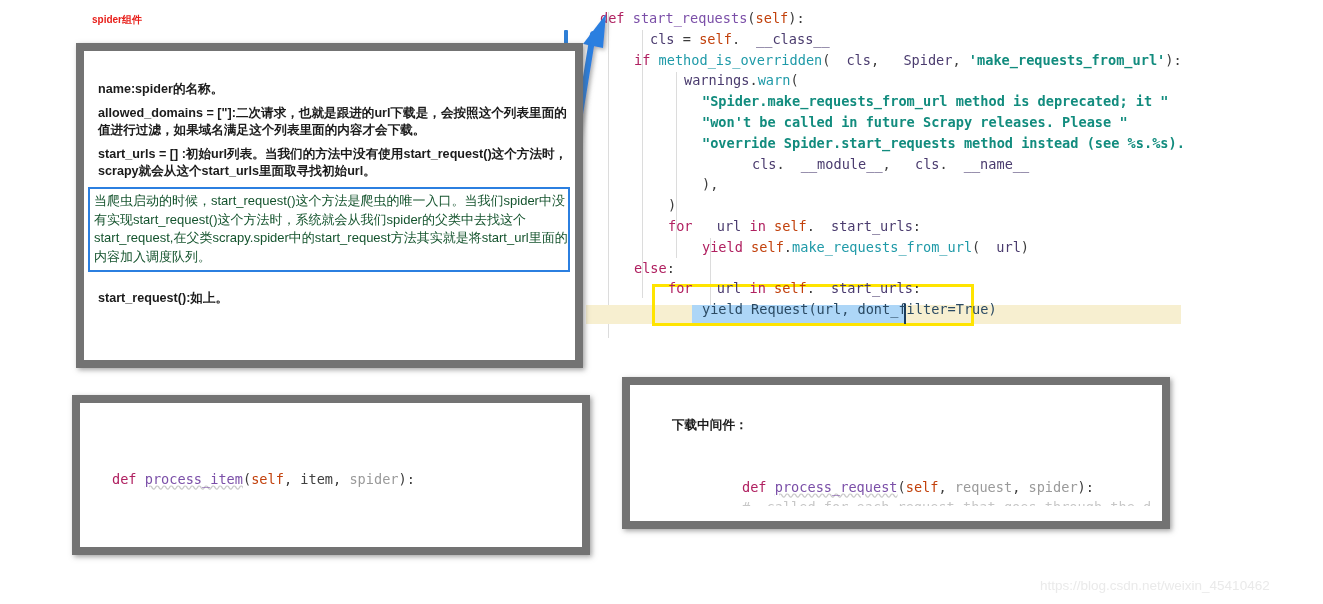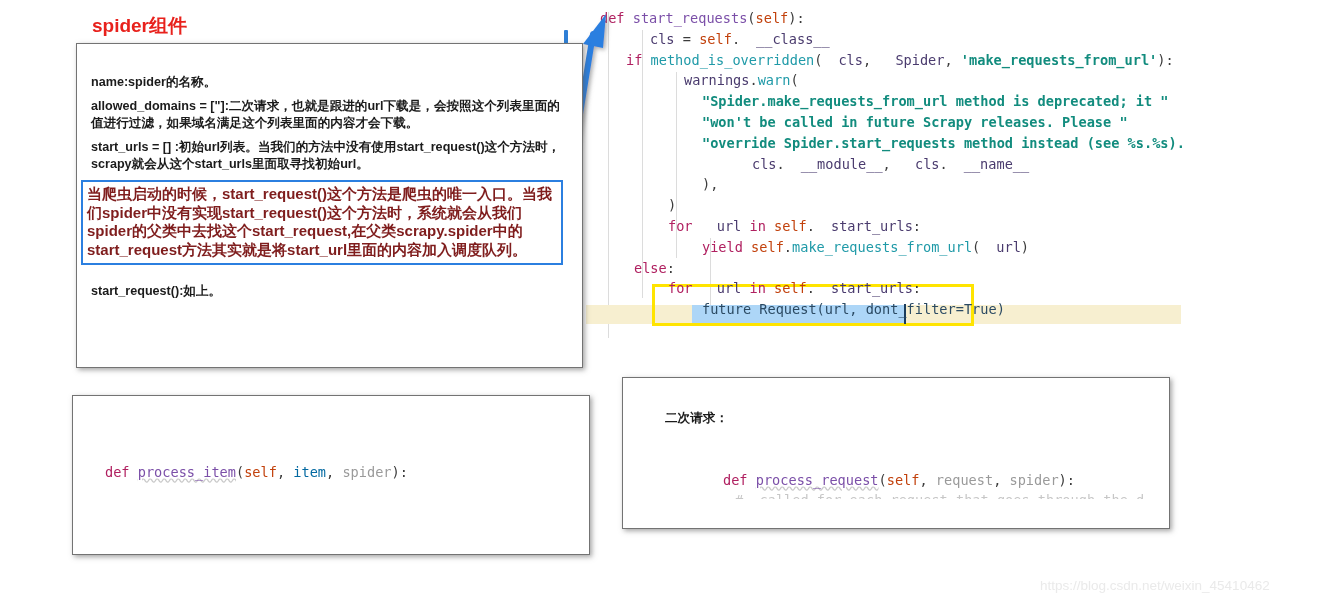--- a/index.html
+++ b/index.html
@@ -12,30 +12,30 @@
   }
   .stage{position:absolute;left:0;top:0;width:1323px;height:604px;}
 
   
   .abs{position:absolute;}
 
   
   #spider-title{
     left:92px;top:13px;
     color:#e8211c;
-    font-size:19px;
+    font-size:10px;
     font-weight:bold;
     letter-spacing:0px;
     white-space:nowrap;
   }
 
   
   .blue-box{
     background:#ffffff;
-    border:1px solid #737373;
+    border:8px solid #737373;
     box-sizing:border-box;
     box-shadow:2px 2px 5px rgba(90,90,90,.55);
   }
   #spider-box{left:76px;top:43px;width:507px;height:325px;}
   #pipelines-box{left:72px;top:395px;width:518px;height:160px;}
   #downloader-box{left:622px;top:377px;width:548px;height:152px;}
 
   .cn-text{
     color:#1b1b1b;
     font-size:12.6px;
@@ -52,31 +52,31 @@
   
   #inner-box{
     position:absolute;
     left:4px;top:136px;width:482px;height:85px;
     border:2px solid #2b7fe0;
     box-sizing:border-box;
     background:#ffffff;
   }
   #inner-box .inner-text{
     position:absolute;left:4px;top:3px;width:474px;
-    font-size:15px;font-weight:bold;line-height:18.6px;color:#7f1d1d;
+    font-size:13px;font-weight:normal;line-height:18.6px;color:#14532d;
   }
 
   #l-startreq{top:239px;}
   #l-parse{top:268px;width:490px;}
 
   
   #pipelines-box .hdr{position:absolute;left:34px;top:29px;}
   #pipelines-box .code{position:absolute;left:32px;top:66px;}
   #downloader-box .hdr{position:absolute;left:42px;top:32px;}
-  #downloader-box .code{position:absolute;left:100px;top:92px;}
+  #downloader-box .code{position:absolute;left:112px;top:92px;}
   #downloader-box .cut{
     position:absolute;left:112px;top:114px;width:410px;height:7px;
     overflow:hidden;
   }
   #downloader-box .cut .code{position:static;display:block;margin-top:-2px;opacity:.55;}
 
   
   .code{
     font-family:"DejaVu Sans Mono","Liberation Mono",monospace;
     font-size:13.6px;
@@ -84,21 +84,21 @@
     white-space:pre;
   }
   .k{color:#b02060;}            
   .fn{color:#7b4fa8;}           
   .self{color:#c2410c;}         
   .id{color:#4a3b6e;margin-left:16px;}           
   .call{color:#1f9aa8;}         
   .str{color:#128c7e;font-weight:bold;}
   .pl{color:#3b3b3b;}           
   .arg{color:#9a9a9a;}          
-  .teal{color:#0369a1;}
+  .teal{color:#404040;}
   .und{text-decoration:underline;text-decoration-style:wavy;text-decoration-color:#c9c9c9;}
 
   
   #code-pane{
     left:560px;top:0px;width:763px;height:340px;
     background:#ffffff;
     overflow:hidden;
   }
   #code-pane .gutter-bar{
     position:absolute;left:4px;top:30px;width:4px;height:60px;
@@ -157,33 +157,33 @@
     <div id="cur-line-hl"></div>
     <div id="sel-hl"></div>
 
     <div id="yellow-rect"></div>
 
     <div id="caret"></div>
 
     <div id="editor-lines">
         <div class="codeline code" style="left: 40px; top: 8px;"><span class="k">def</span><span class="pl"> </span><span class="fn">start_requests</span><span class="pl">(</span><span class="self">self</span><span class="pl">):</span></div>
         <div class="codeline code" style="left: 74px; top: 28.8px;"><span class="id">cls</span><span class="pl"> = </span><span class="self">self</span><span class="pl">.</span><span class="id">__class__</span></div>
-        <div class="codeline code" style="left: 66px; top: 49.6px;"><span class="k">if</span><span class="pl"> </span><span class="call">method_is_overridden</span><span class="pl">(</span><span class="id">cls</span><span class="pl">, </span><span class="id">Spider</span><span class="pl">, </span><span class="str">'make_requests_from_url'</span><span class="pl">):</span></div>
+        <div class="codeline code" style="left: 74px; top: 49.6px;"><span class="k">if</span><span class="pl"> </span><span class="call">method_is_overridden</span><span class="pl">(</span><span class="id">cls</span><span class="pl">, </span><span class="id">Spider</span><span class="pl">, </span><span class="str">'make_requests_from_url'</span><span class="pl">):</span></div>
         <div class="codeline code" style="left: 108px; top: 70.4px;"><span class="id">warnings</span><span class="pl">.</span><span class="call">warn</span><span class="pl">(</span></div>
         <div class="codeline code" style="left: 142px; top: 91.2px;"><span class="str">"Spider.make_requests_from_url method is deprecated; it "</span></div>
         <div class="codeline code" style="left: 142px; top: 112px;"><span class="str">"won't be called in future Scrapy releases. Please "</span></div>
         <div class="codeline code" style="left: 142px; top: 132.8px;"><span class="str">"override Spider.start_requests method instead (see %s.%s).</span></div>
         <div class="codeline code" style="left: 176px; top: 153.6px;"><span class="id">cls</span><span class="pl">.</span><span class="id">__module__</span><span class="pl">, </span><span class="id">cls</span><span class="pl">.</span><span class="id">__name__</span></div>
         <div class="codeline code" style="left: 142px; top: 174.4px;"><span class="pl">),</span></div>
         <div class="codeline code" style="left: 108px; top: 195.2px;"><span class="pl">)</span></div>
         <div class="codeline code" style="left: 108px; top: 216px;"><span class="k">for</span><span class="pl"> </span><span class="id">url</span><span class="pl"> </span><span class="k">in</span><span class="pl"> </span><span class="self">self</span><span class="pl">.</span><span class="id">start_urls</span><span class="pl">:</span></div>
         <div class="codeline code" style="left: 142px; top: 236.8px;"><span class="k">yield</span><span class="pl"> </span><span class="self">self</span><span class="pl">.</span><span class="call">make_requests_from_url</span><span class="pl">(</span><span class="id">url</span><span class="pl">)</span></div>
         <div class="codeline code" style="left: 74px; top: 257.6px;"><span class="k">else</span><span class="pl">:</span></div>
         <div class="codeline code" style="left: 108px; top: 278.4px;"><span class="k">for</span><span class="pl"> </span><span class="id">url</span><span class="pl"> </span><span class="k">in</span><span class="pl"> </span><span class="self">self</span><span class="pl">.</span><span class="id">start_urls</span><span class="pl">:</span></div>
-        <div class="codeline code" style="left: 142px; top: 299.2px;"><span class="pl" style="color: rgb(43, 74, 99);">future Request(url, dont_filter=True)</span></div>
+        <div class="codeline code" style="left: 142px; top: 299.2px;"><span class="pl" style="color: rgb(43, 74, 99);">yield Request(url, dont_filter=True)</span></div>
       </div>
   </div>
 
   <svg class="abs" id="arrow-svg" viewBox="0 0 90 280">
     <defs>
       <filter id="arrsh" x="-40%" y="-40%" width="200%" height="200%">
         <feDropShadow dx="2" dy="2" stdDeviation="2" flood-color="#777" flood-opacity="0.6"></feDropShadow>
       </filter>
     </defs>
     <g filter="url(#arrsh)">
@@ -202,21 +202,21 @@
     </div>
 
     <div class="line cn-text" id="l-startreq">start_request():如上。</div>
   </div>
 
   <div class="abs blue-box" id="pipelines-box">
     <div class="code"><span class="k">def</span><span class="pl"> </span><span class="fn und">process_item</span><span class="pl">(</span><span class="self">self</span><span class="pl">, </span><span class="teal">item</span><span class="pl">, </span><span class="arg">spider</span><span class="pl">):</span></div>
   </div>
 
   <div class="abs blue-box" id="downloader-box">
-    <div class="hdr cn-text">二次请求：</div>
+    <div class="hdr cn-text">下载中间件：</div>
     <div class="code"><span class="k">def</span><span class="pl"> </span><span class="fn und">process_request</span><span class="pl">(</span><span class="self">self</span><span class="pl">, </span><span class="arg">request</span><span class="pl">, </span><span class="arg">spider</span><span class="pl">):</span></div>
     <div class="cut">
       <span class="code arg">#  called for each request that goes through the downloader</span>
     </div>
   </div>
 
   <div class="abs" id="watermark">https://blog.csdn.net/weixin_45410462</div>
 
 </div>
 

